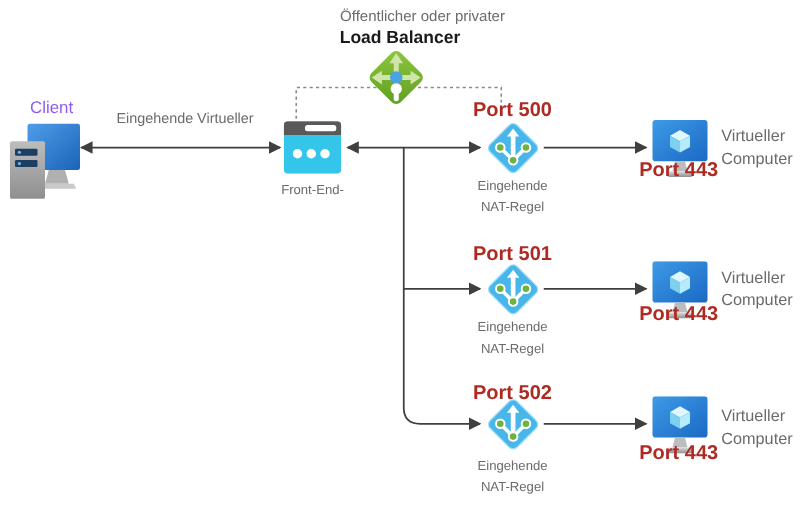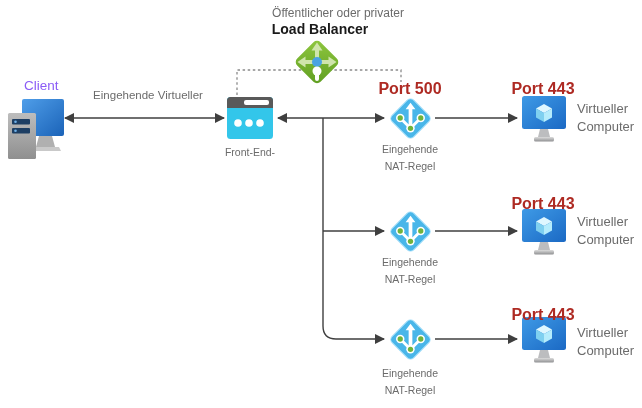--- a/index.html
+++ b/index.html
@@ -12,21 +12,21 @@
   .txt{position:absolute;white-space:nowrap;}
   .center{text-align:center;}
   .t-title1{left:238px;top:6px;width:200px;font-size:12px;color:#6b6b6b;}
   .t-title2{left:228px;top:21px;width:184px;font-size:14px;font-weight:600;color:#1a1a1a;}
   .t-client{left:8px;top:78px;font-size:13.5px;color:#8b5cf6;margin-left:16px;}
   .t-conn{left:58px;top:89px;width:180px;font-size:11.5px;color:#6b6b6b;}
   .lbl{font-size:10.5px;color:#6b6b6b;}
   .port{font-size:16px;font-weight:700;color:#ae2a23;}
   .fe-lbl{left:205px;width:90px;}
   .nat-col{left:365px;width:90px;}
-  .vm-port{left:498px;width:90px;}
+  .vm-port{left:498px;width:90px;margin-top:48px;}
   .vm-lbl{left:577px;font-size:13px;color:#6b6b6b;}
 </style>
 </head>
 <body>
 
 <div class="canvas">
 
   <svg class="abs" style="left:0;top:0" width="642" height="408" viewBox="0 0 642 408">
     <defs>
       <marker id="mE" viewBox="0 0 10 10" refX="9" refY="5" markerWidth="7.2" markerHeight="7.2" orient="auto">
@@ -184,23 +184,25 @@
 
   <div class="txt t-client">Client</div>
   <div class="txt t-conn center">Eingehende Virtueller</div>
 
   <div class="txt lbl fe-lbl center" style="top:146px;">Front-End-</div>
 
   <div class="txt port nat-col center" style="top:80px;">Port 500</div>
   <div class="txt lbl nat-col center" style="top:143px;">Eingehende</div>
   <div class="txt lbl nat-col center" style="top:160px;">NAT-Regel</div>
 
+  <div class="txt port nat-col center" style="top:195px;">Port 501</div>
   <div class="txt lbl nat-col center" style="top:256px;">Eingehende</div>
   <div class="txt lbl nat-col center" style="top:273px;">NAT-Regel</div>
 
+  <div class="txt port nat-col center" style="top:306px;">Port 502</div>
   <div class="txt lbl nat-col center" style="top:367px;">Eingehende</div>
   <div class="txt lbl nat-col center" style="top:384px;">NAT-Regel</div>
 
   <div class="txt port vm-port center" style="top:80px;">Port 443</div>
   <div class="txt vm-lbl" style="top:101px;">Virtueller</div>
   <div class="txt vm-lbl" style="top:119px;">Computer</div>
 
   <div class="txt port vm-port center" style="top:195px;">Port 443</div>
   <div class="txt vm-lbl" style="top:214px;">Virtueller</div>
   <div class="txt vm-lbl" style="top:232px;">Computer</div>

